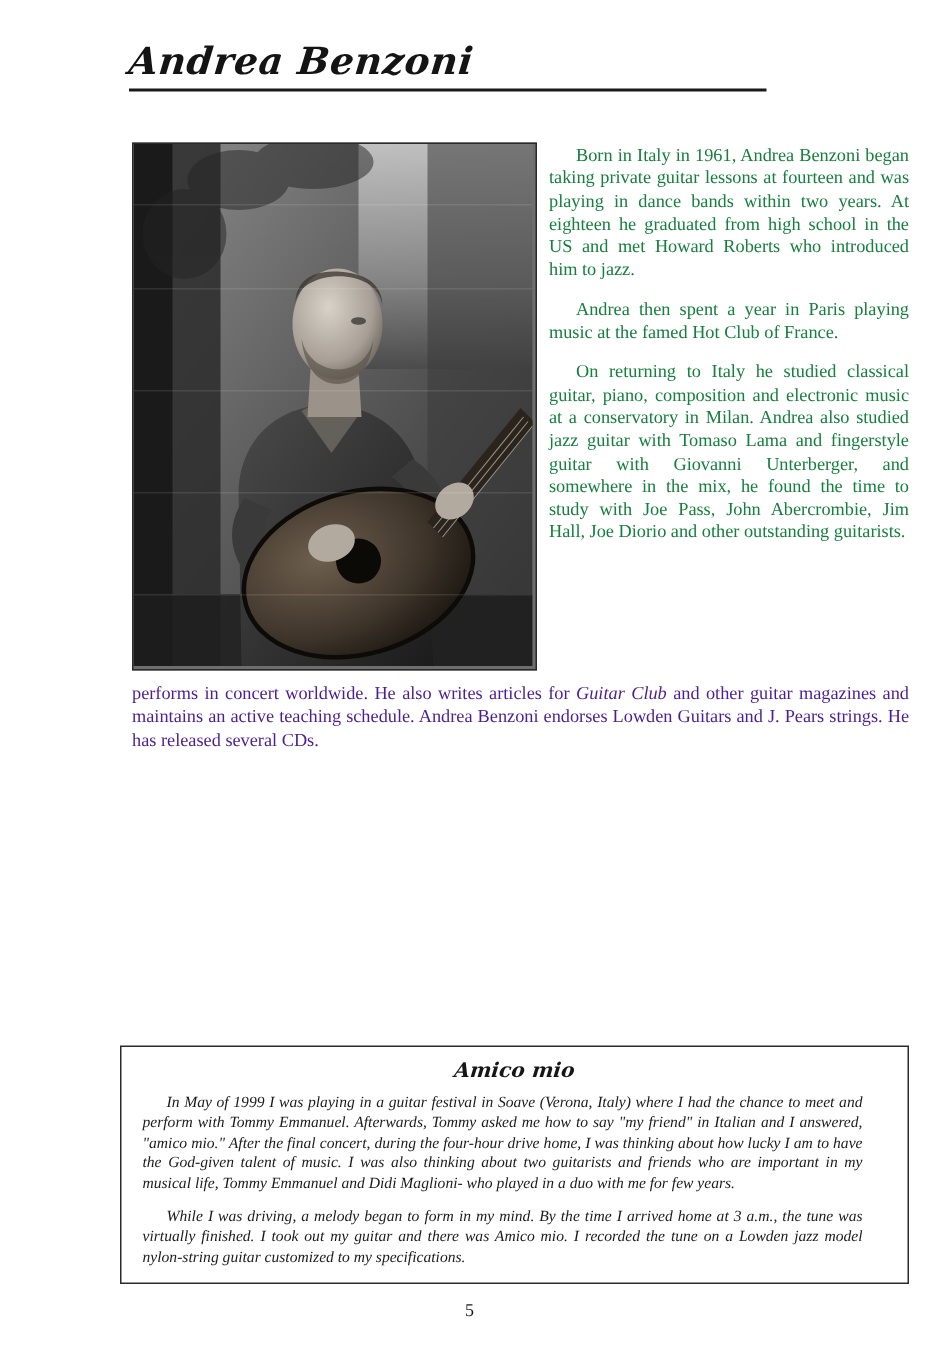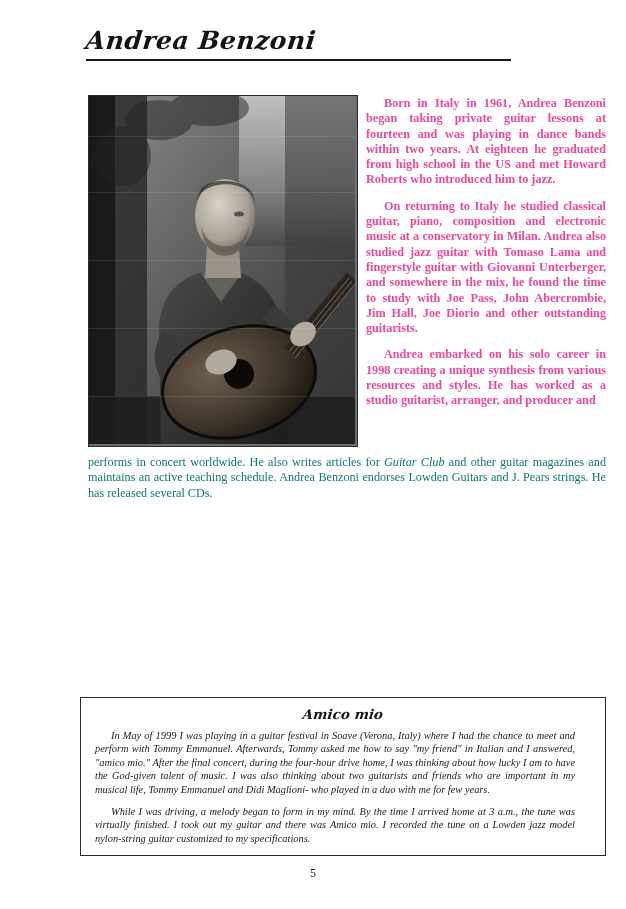--- a/index.html
+++ b/index.html
@@ -63,34 +63,33 @@
   
   .col-right {
     position: absolute;
     left: 366px;
     top: 96px;
     width: 240px;
     font-size: 12.2px;
     line-height: 15.3px;
     text-align: justify;
     text-justify: inter-word;
-    color: #ec4899;
-    font-weight: bold;
+    color: #15803d;
   }
   .col-right p { margin: 0 0 11px 0; text-indent: 18px; }
 
   .full-width {
     position: absolute;
     left: 88px;
     top: 455px;
     width: 518px;
     font-size: 12.2px;
     line-height: 15.3px;
     text-align: justify;
-    color: #0f766e;
+    color: #4c1d95;
   }
   .full-width p { margin: 0; text-indent: 0; }
   .it { font-style: italic; }
 
   
   .box {
     position: absolute;
     left: 80px;
     top: 697px;
     width: 526px;
@@ -224,22 +223,22 @@
         <rect x="0" y="96" width="266" height="1"></rect>
         <rect x="0" y="164" width="266" height="1"></rect>
         <rect x="0" y="232" width="266" height="1"></rect>
         <rect x="0" y="300" width="266" height="1"></rect>
       </g>
     </svg>
   </div>
 
   <div class="col-right">
     <p>Born in Italy in 1961, Andrea Benzoni began taking private guitar lessons at fourteen and was playing in dance bands within two years. At eighteen he graduated from high school in the US and met Howard Roberts who introduced him to jazz.</p>
+    <p>Andrea then spent a year in Paris playing music at the famed Hot Club of France.</p>
     <p>On returning to Italy he studied classical guitar, piano, composition and electronic music at a conservatory in Milan. Andrea also studied jazz guitar with Tomaso Lama and fingerstyle guitar with Giovanni Unterberger, and somewhere in the mix, he found the time to study with Joe Pass, John Abercrombie, Jim Hall, Joe Diorio and other outstanding guitarists.</p>
-    <p>Andrea embarked on his solo career in 1998 creating a unique synthesis from various resources and styles. He has worked as a studio guitarist, arranger, and producer and</p>
   </div>
 
   <div class="full-width">
     <p><span>performs in concert worldwide. He also writes articles for </span><span class="it">Guitar Club</span><span> and other guitar magazines and maintains an active teaching schedule. Andrea Benzoni endorses Lowden Guitars and J. Pears strings. He has released several CDs.</span></p>
   </div>
 
   <div class="box">
     <div class="box-title">Amico mio</div>
     <div class="box-body">
       <p>In May of 1999 I was playing in a guitar festival in Soave (Verona, Italy) where I had the chance to meet and perform with Tommy Emmanuel. Afterwards, Tommy asked me how to say "my friend" in Italian and I answered, "amico mio." After the final concert, during the four-hour drive home, I was thinking about how lucky I am to have the God-given talent of music. I was also thinking about two guitarists and friends who are important in my musical life, Tommy Emmanuel and Didi Maglioni- who played in a duo with me for few years.</p>

